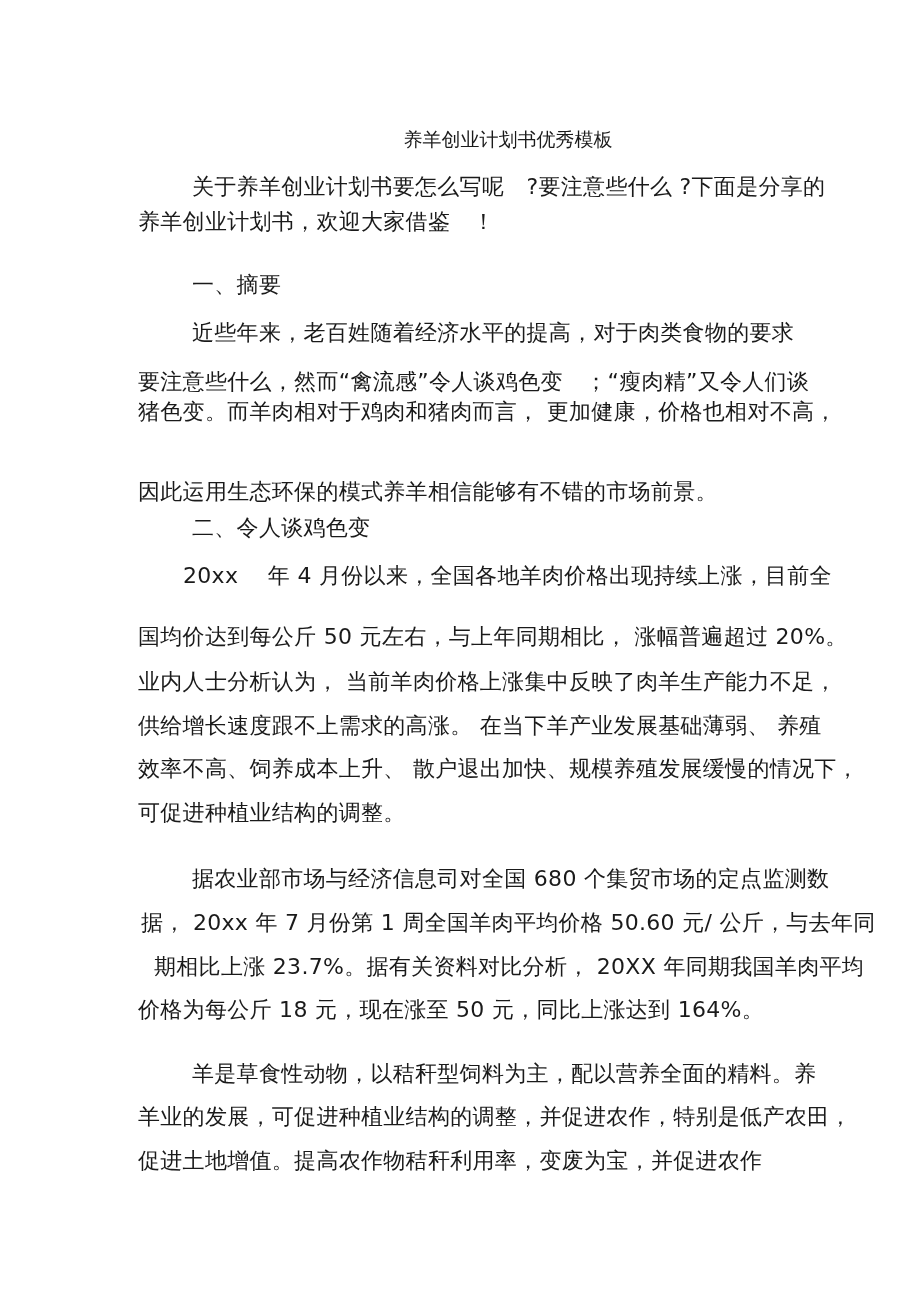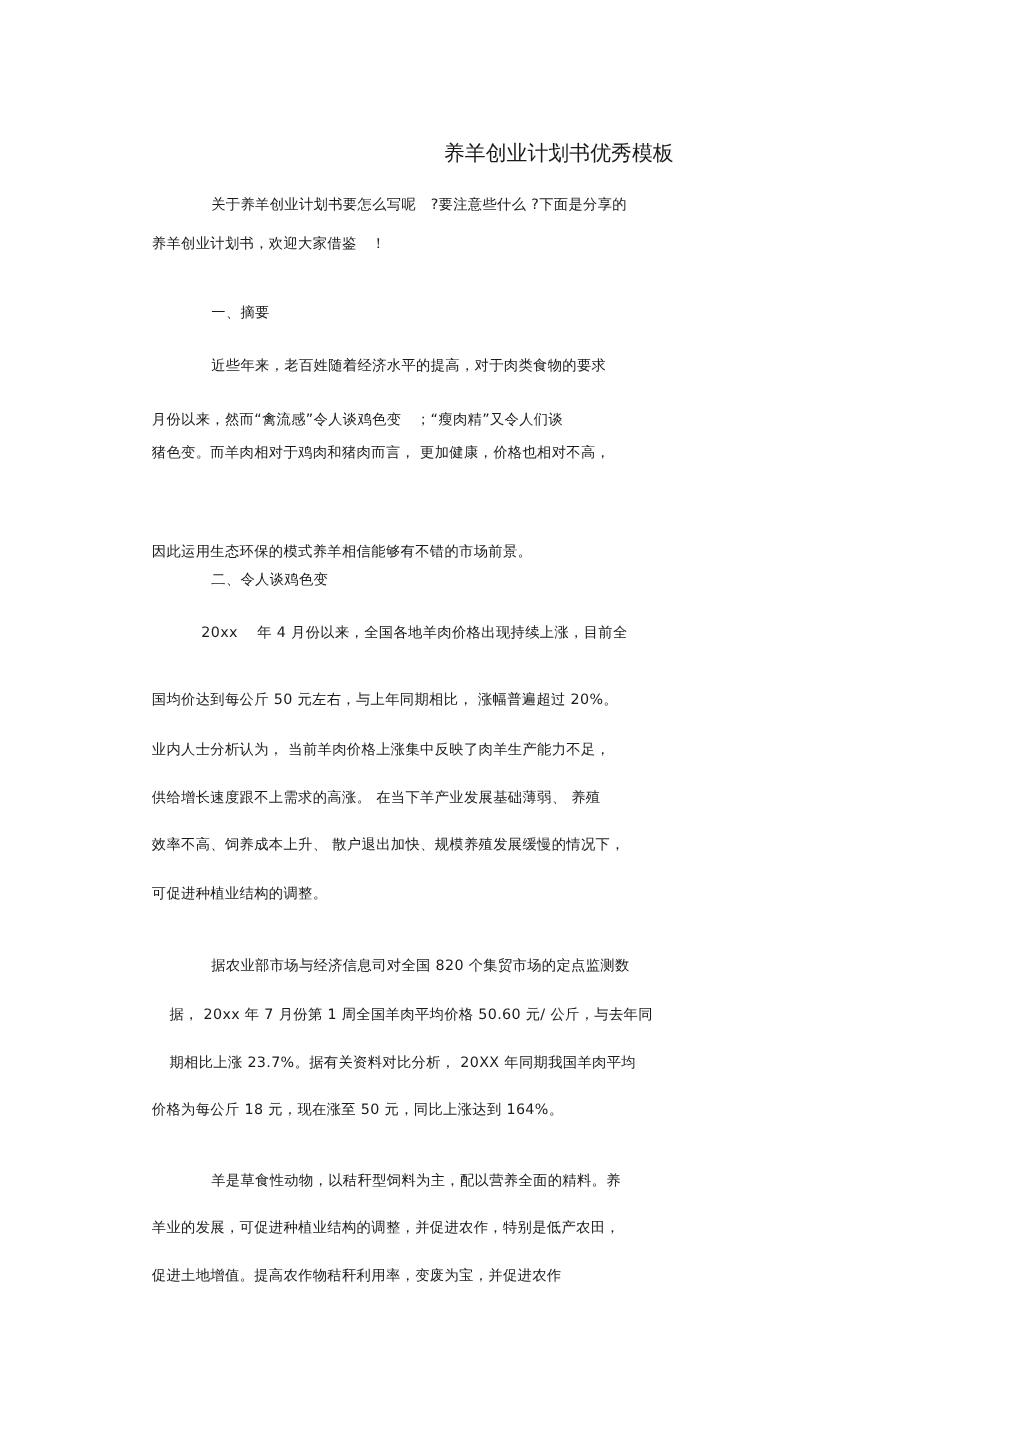--- a/index.html
+++ b/index.html
@@ -1,40 +1,40 @@
 <!DOCTYPE html>
 <html><head>
   <meta charset="utf-8">
   <style>
     html, body { margin: 0; padding: 0; background: #ffffff; }
     body { width: 920px; height: 1303px; position: relative; overflow: hidden;
       font-family: "DejaVu Sans", "Liberation Sans", sans-serif; color: #1a1a1a; }
-    .line { position: absolute; left: 138px; font-size: 13px; white-space: pre; line-height: 24px; letter-spacing: 0.3px; }
+    .line { position: absolute; left: 138px; font-size: 22px; white-space: pre; line-height: 24px; letter-spacing: 0.3px; }
     .title { position: absolute; left: 0; width: 920px; text-align: center; top: 127px; font-size: 19px; line-height: 24px; margin-left: 48px; }
   </style>
 </head>
 <body>
 
 <div>
   <div class="title">养羊创业计划书优秀模板</div>
 
   <div class="line" style="top:175px;left:192px">关于养羊创业计划书要怎么写呢　?要注意些什么 ?下面是分享的</div>
   <div class="line" style="top:210px;left:138px">养羊创业计划书，欢迎大家借鉴　！</div>
   <div class="line" style="top:273px;left:192px">一、摘要</div>
   <div class="line" style="top:321px;left:192px">近些年来，老百姓随着经济水平的提高，对于肉类食物的要求</div>
-  <div class="line" style="top:370px;left:138px">月份以来，然而“禽流感”令人谈鸡色变　；“瘦肉精”又令人们谈</div>
+  <div class="line" style="top:370px;left:138px">要注意些什么，然而“禽流感”令人谈鸡色变　；“瘦肉精”又令人们谈</div>
   <div class="line" style="top:400px;left:138px">猪色变。而羊肉相对于鸡肉和猪肉而言，&nbsp;更加健康，价格也相对不高，</div>
-  <div class="line" style="top:490px;left:138px">因此运用生态环保的模式养羊相信能够有不错的市场前景。</div>
+  <div class="line" style="top:480px;left:138px">因此运用生态环保的模式养羊相信能够有不错的市场前景。</div>
   <div class="line" style="top:516px;left:192px">二、令人谈鸡色变</div>
   <div class="line" style="top:564px;left:183px">20xx　 年 4 月份以来，全国各地羊肉价格出现持续上涨，目前全</div>
   <div class="line" style="top:625px;left:138px">国均价达到每公斤 50 元左右，与上年同期相比，&nbsp;涨幅普遍超过 20%。</div>
   <div class="line" style="top:670px;left:138px">业内人士分析认为，&nbsp;当前羊肉价格上涨集中反映了肉羊生产能力不足，</div>
   <div class="line" style="top:714px;left:138px">供给增长速度跟不上需求的高涨。&nbsp;在当下羊产业发展基础薄弱、&nbsp;养殖</div>
   <div class="line" style="top:757px;left:138px">效率不高、饲养成本上升、&nbsp;散户退出加快、规模养殖发展缓慢的情况下，</div>
   <div class="line" style="top:801px;left:138px">可促进种植业结构的调整。</div>
-  <div class="line" style="top:867px;left:192px">据农业部市场与经济信息司对全国 820 个集贸市场的定点监测数</div>
-  <div class="line" style="top:911px;left:154px">据，&nbsp;20xx 年 7 月份第 1 周全国羊肉平均价格 50.60 元/ 公斤，与去年同</div>
+  <div class="line" style="top:867px;left:192px">据农业部市场与经济信息司对全国 680 个集贸市场的定点监测数</div>
+  <div class="line" style="top:911px;left:141px">据，&nbsp;20xx 年 7 月份第 1 周全国羊肉平均价格 50.60 元/ 公斤，与去年同</div>
   <div class="line" style="top:955px;left:154px">期相比上涨 23.7%。据有关资料对比分析，&nbsp;20XX 年同期我国羊肉平均</div>
   <div class="line" style="top:998px;left:138px">价格为每公斤 18 元，现在涨至 50 元，同比上涨达到 164%。</div>
   <div class="line" style="top:1062px;left:192px">羊是草食性动物，以秸秆型饲料为主，配以营养全面的精料。养</div>
   <div class="line" style="top:1105px;left:138px">羊业的发展，可促进种植业结构的调整，并促进农作，特别是低产农田，</div>
   <div class="line" style="top:1149px;left:138px">促进土地增值。提高农作物秸秆利用率，变废为宝，并促进农作</div>
 </div>
 
 </body></html>

